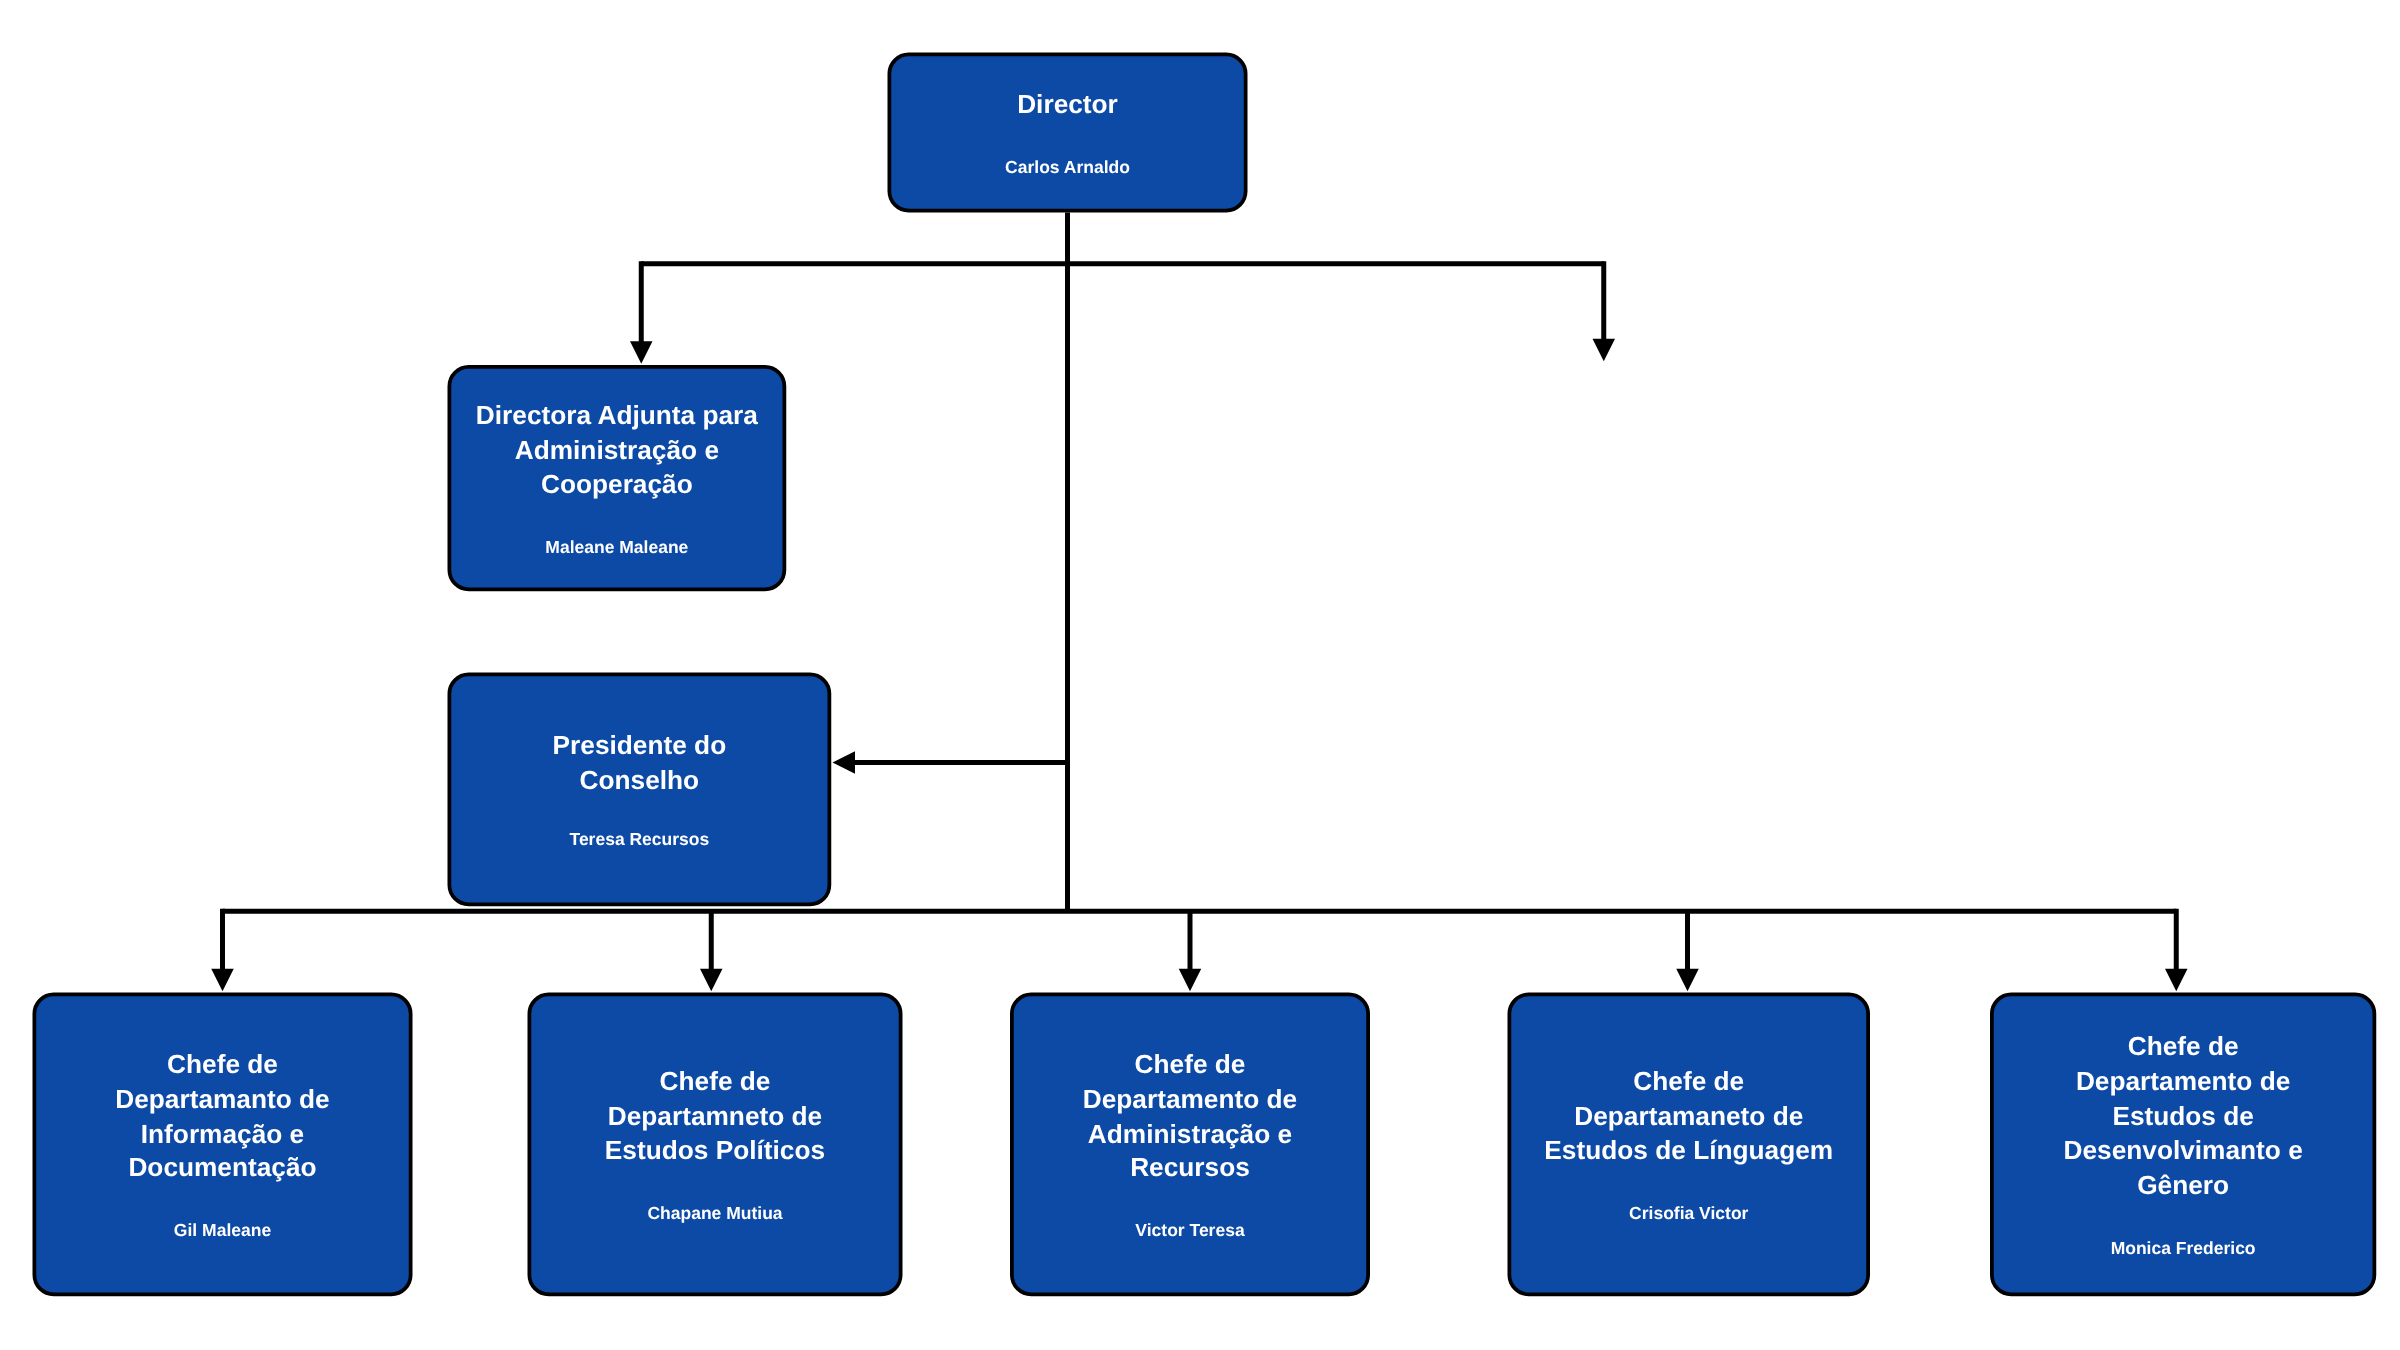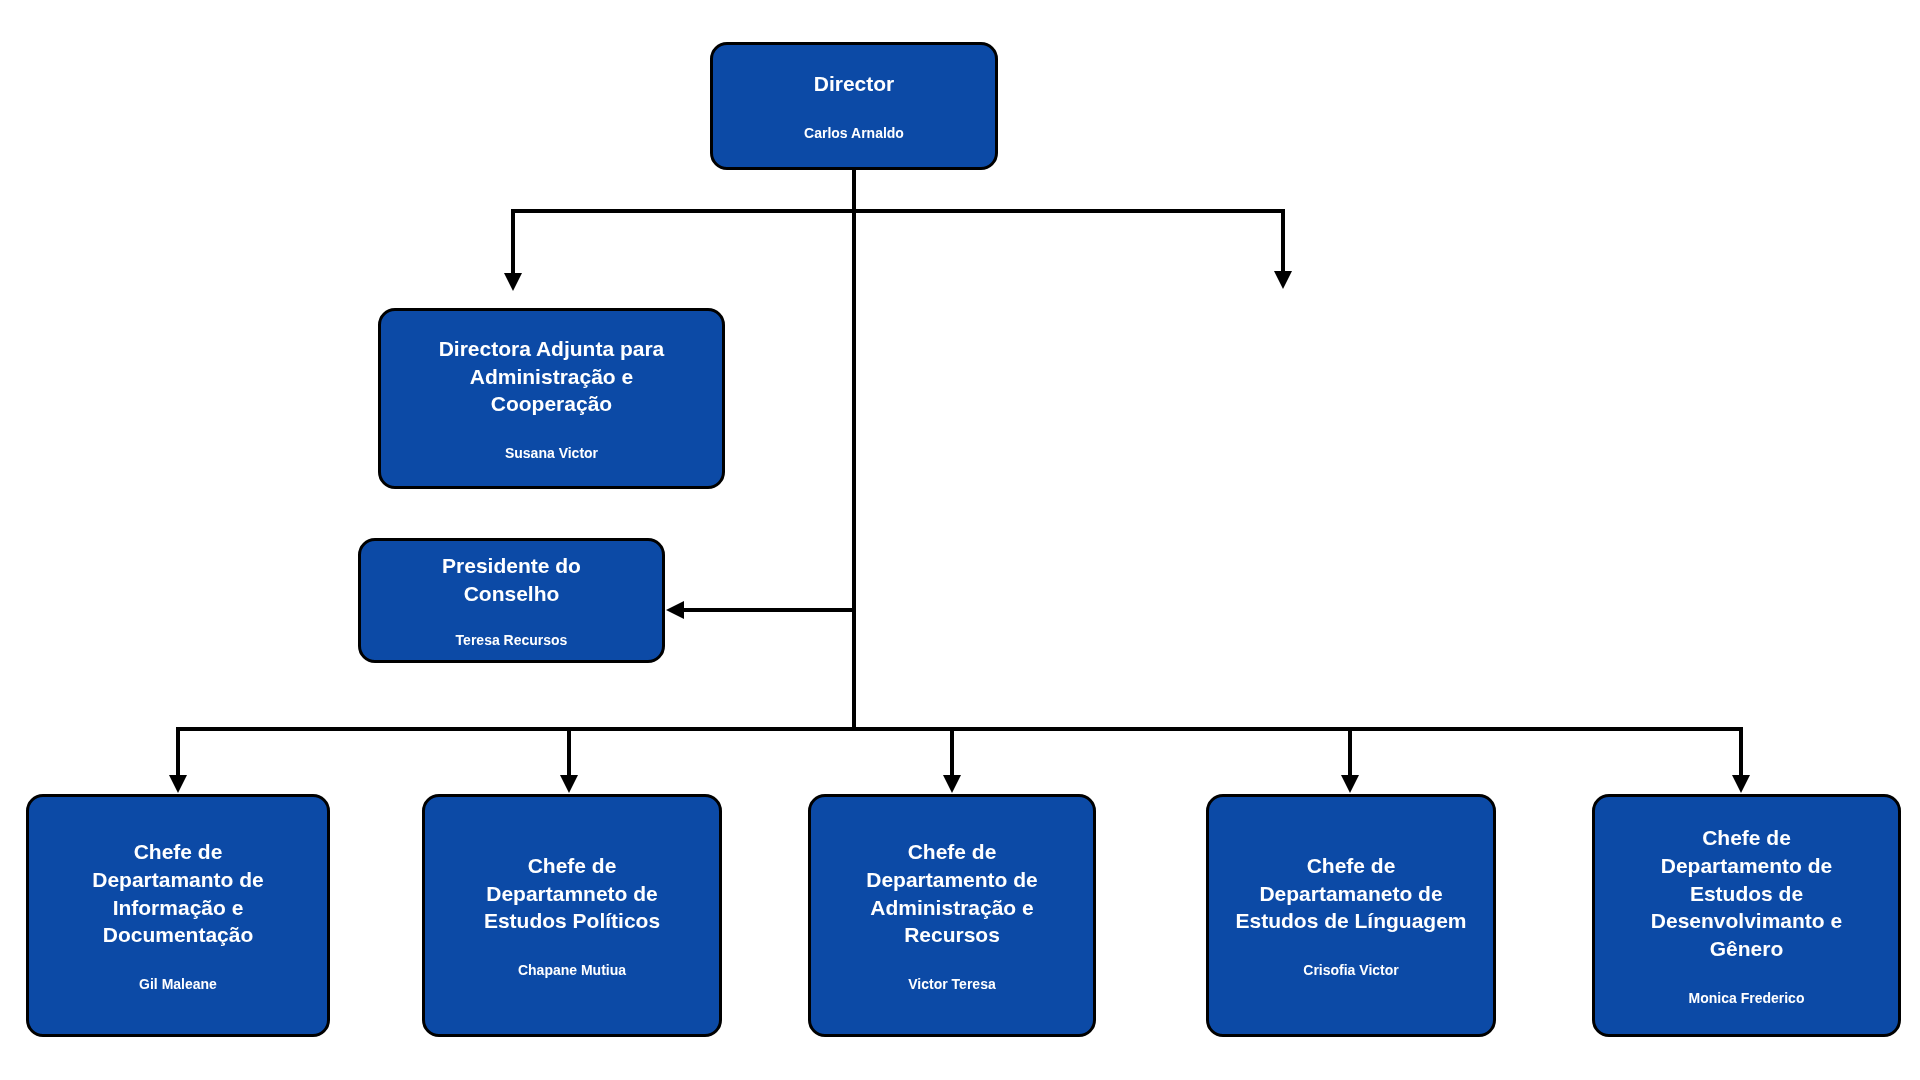--- a/index.html
+++ b/index.html
@@ -46,23 +46,23 @@
     font-size: 21px;
     font-weight: bold;
     line-height: 1.32;
   }
   .node .name {
     font-size: 14px;
     font-weight: bold;
     line-height: 1.2;
   }
   #n-director       { left: 710px;  top: 42px;  width: 288px; height: 128px; }
-  #n-deputy-admin   { left: 358px;  top: 308px; width: 347px; height: 181px; margin-left: 20px; }
+  #n-deputy-admin   { left: 358px;  top: 292px; width: 271px; height: 181px; }
   #n-deputy-research{ left: 1103px; top: 288px; width: 356px; height: 190px; }
-  #n-council        { left: 358px;  top: 538px; width: 307px; height: 125px; gap: 24px; }
+  #n-council        { left: 358px;  top: 538px; width: 307px; height: 187px; gap: 24px; }
   #n-dept-0         { left: 26px;   top: 794px; width: 304px; height: 243px; }
   #n-dept-1         { left: 422px;  top: 794px; width: 300px; height: 243px; }
   #n-dept-2         { left: 808px;  top: 794px; width: 288px; height: 243px; }
   #n-dept-3         { left: 1206px; top: 794px; width: 290px; height: 243px; }
   #n-dept-4         { left: 1592px; top: 794px; width: 309px; height: 243px; }
 </style>
 </head>
 <body>
 
 <div class="canvas">
@@ -95,21 +95,21 @@
 
   <div class="node" id="n-director">
     <div class="title">Director</div>
     <div class="name">Carlos Arnaldo</div>
   </div>
 
   <div class="node" id="n-deputy-admin">
     <div class="title">Directora Adjunta para
 Administração e
 Cooperação</div>
-    <div class="name">Susana Victor</div>
+    <div class="name">Maleane Maleane</div>
   </div>
 
 
   <div class="node" id="n-council">
     <div class="title">Presidente do
 Conselho</div>
     <div class="name">Teresa Recursos</div>
   </div>
 
   <div class="node" id="n-dept-0">

